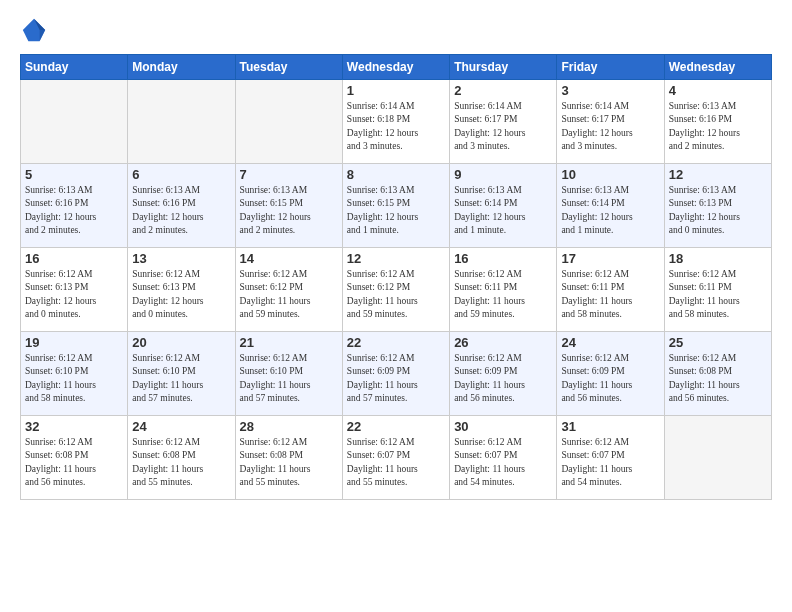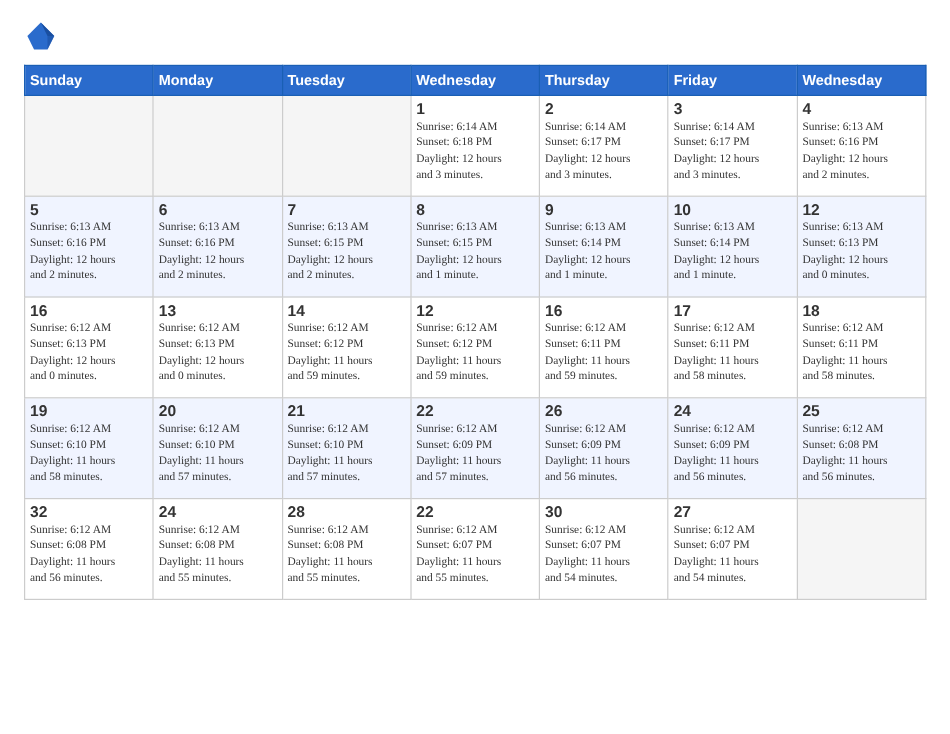--- a/index.html
+++ b/index.html
@@ -255,20 +255,20 @@
           </td>
           <td>
             <span class="day-num">22</span>
             <div class="day-info">Sunrise: 6:12 AM<br>Sunset: 6:07 PM<br>Daylight: 11 hours<br>and 55 minutes.</div>
           </td>
           <td>
             <span class="day-num">30</span>
             <div class="day-info">Sunrise: 6:12 AM<br>Sunset: 6:07 PM<br>Daylight: 11 hours<br>and 54 minutes.</div>
           </td>
           <td>
-            <span class="day-num">27</span>
+            <span class="day-num">31</span>
             <div class="day-info">Sunrise: 6:12 AM<br>Sunset: 6:07 PM<br>Daylight: 11 hours<br>and 54 minutes.</div>
           </td>
           <td class="empty"></td>
         </tr>
       </tbody>
   </table>
 </div>
 
 </body></html>

